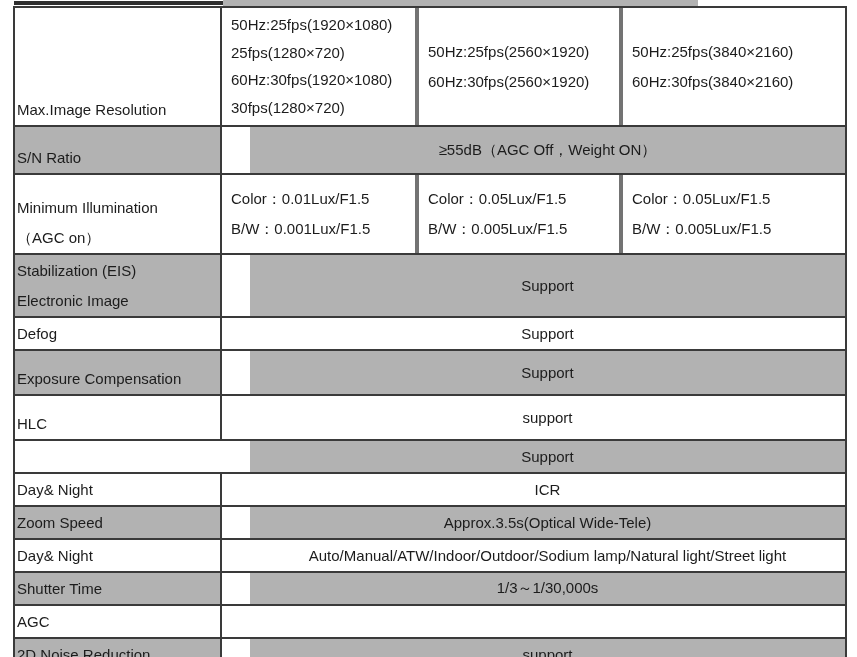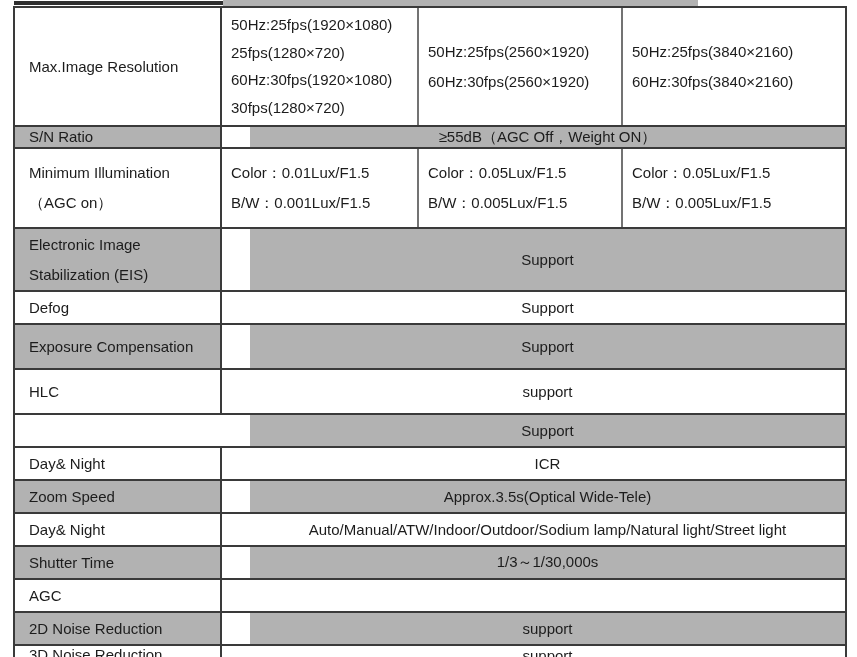--- a/index.html
+++ b/index.html
@@ -46,45 +46,46 @@
   }
   .row.last { border-bottom: none; }
   .cell {
     box-sizing: border-box;
     display: flex;
     flex-direction: column;
     justify-content: center;
     font-size: 15px;
     overflow: hidden;
   }
-  .cell.bordered { border-right: 2px solid #737373; }
+  .cell.bordered { border-right: 4px solid #737373; }
   .label-cell {
-    padding-left: 14px;
+    padding-left: 2px;
     border-right: 2px solid #3a3a3a;
     line-height: 30px;
+    justify-content: flex-end;
   }
   .value-merged {
     grid-column: 2 / 5;
     align-items: center;
     text-align: left;
     margin-left: 28px;
   }
   .value-left {
     padding-left: 9px;
     line-height: 30px;
   }
   .res-lines {
     padding-left: 9px;
     justify-content: space-evenly;
     line-height: 22px;
   }
   .gray { background: #b2b2b2; }
   .white { background: #ffffff; }
   .h-r1  { height: 119px; }
-  .h-r2  { height: 22px; }
+  .h-r2  { height: 48px; }
   .h-r3  { height: 80px; }
   .h-r4  { height: 63px; }
   .h-s   { height: 33px; }
   .h-s2  { height: 45px; }
   .h-r15 { height: 20px; }
   .h-r16 { height: 14px; border-bottom: none; }
   span { display: block; }
 </style>
 </head>
 <body>
@@ -137,22 +138,22 @@
       <span>B/W：0.005Lux/F1.5</span>
     </div>
     <div class="cell white value-left">
       <span>Color：0.05Lux/F1.5</span>
       <span>B/W：0.005Lux/F1.5</span>
     </div>
   </div>
 
   <div class="row h-r4">
     <div class="cell label-cell gray">
+      <span>Stabilization (EIS)</span>
       <span>Electronic Image</span>
-      <span>Stabilization (EIS)</span>
     </div>
     <div class="cell value-merged gray">
       <span>Support</span>
     </div>
   </div>
 
   <div class="row h-s">
     <div class="cell label-cell white">
       <span>Defog</span>
     </div>

